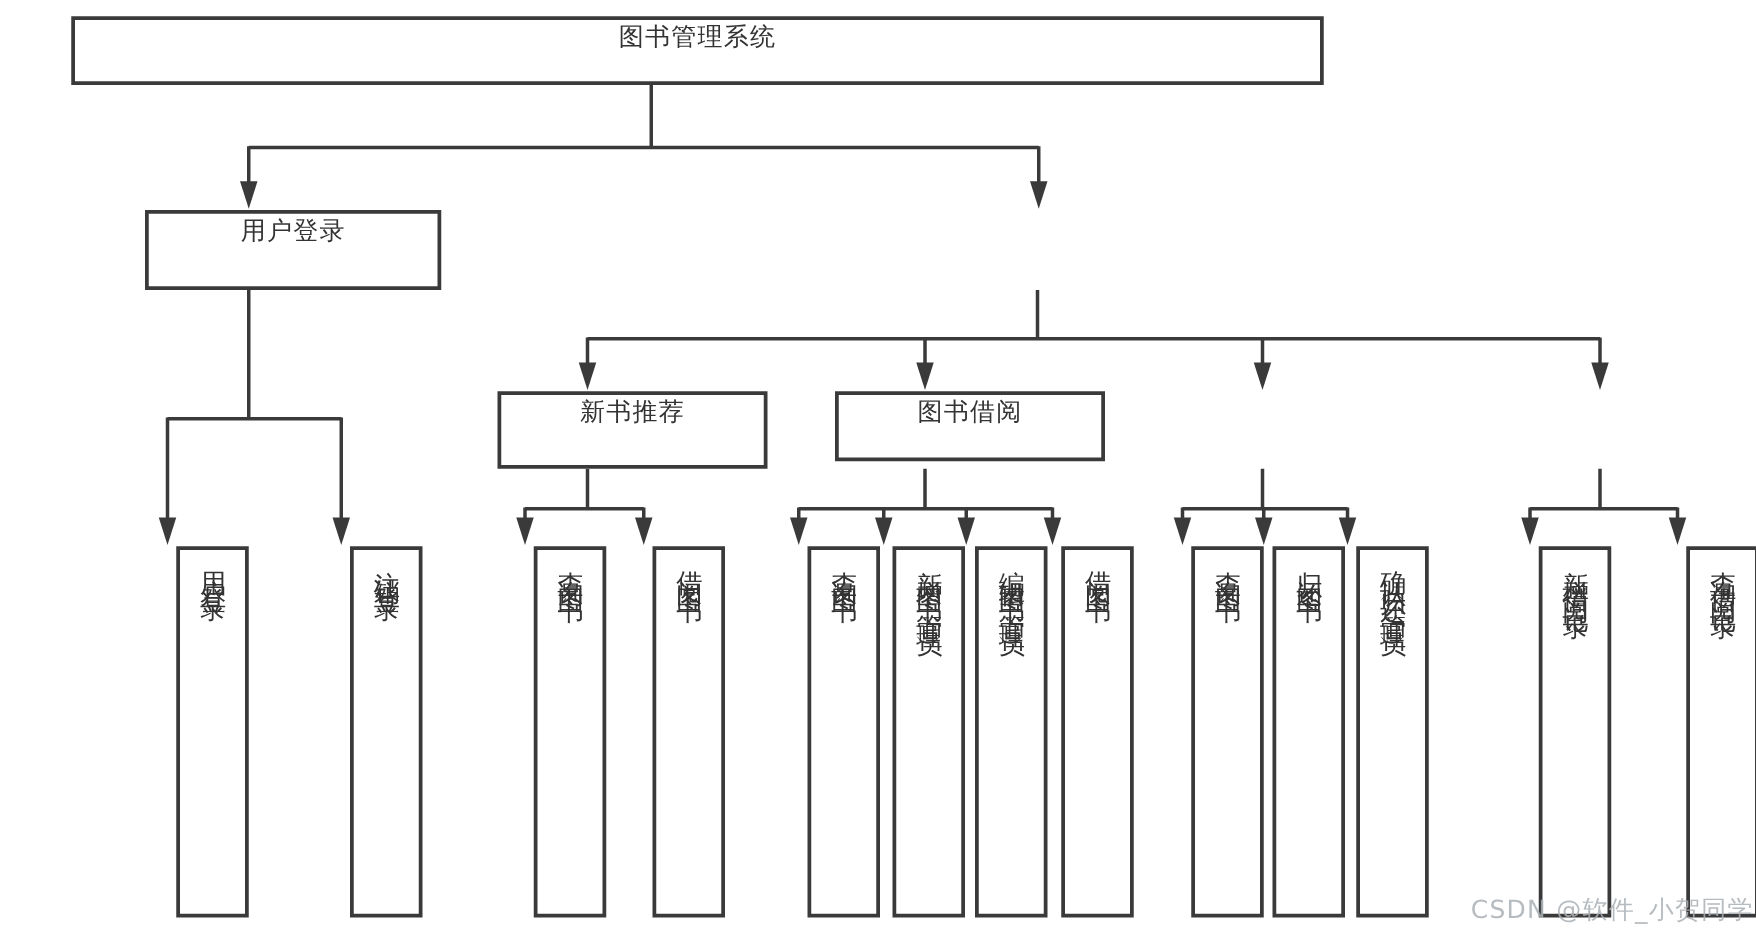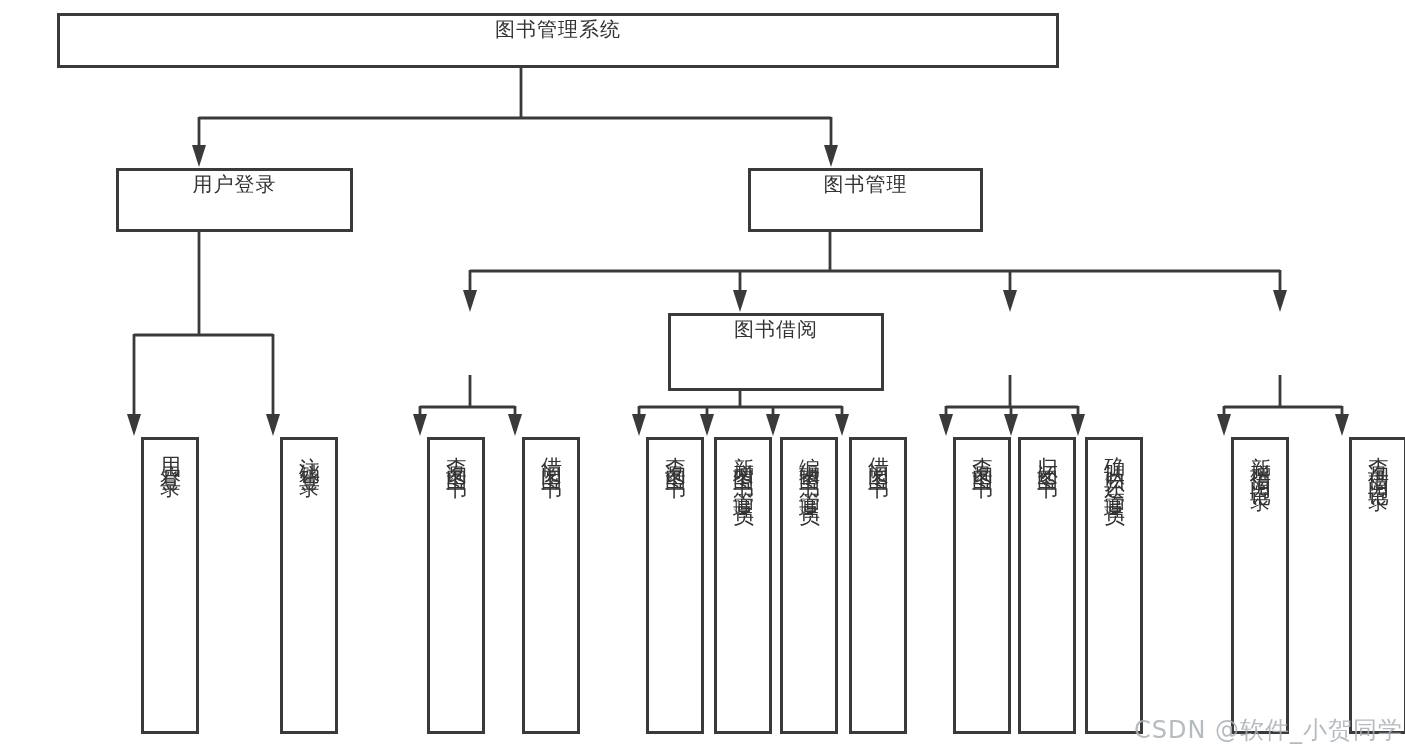--- a/index.html
+++ b/index.html
@@ -44,21 +44,21 @@
     text-orientation: mixed;
     letter-spacing: 7px;
     line-height: 1;
     font-size: 21px;
   }
   
   .n-root            { left: 21px;   top: 13px;  width: 1002px; height: 55px; }
   .n-user-login      { left: 80px;   top: 168px; width: 237px;  height: 64px; }
   .n-book-mgmt       { left: 712px;  top: 168px; width: 235px;  height: 64px; }
   .n-new-book-rec    { left: 362px;  top: 313px; width: 216px;  height: 62px; }
-  .n-book-borrow     { left: 632px;  top: 313px; width: 216px;  height: 78px; }
+  .n-book-borrow     { left: 632px;  top: 313px; width: 216px;  height: 56px; }
   .n-current-borrow  { left: 902px;  top: 313px; width: 216px;  height: 62px; }
   .n-borrow-records  { left: 1172px; top: 313px; width: 216px;  height: 62px; }
   .leaf              { top: 437px; width: 58px; height: 297px; }
   .l-user-login      { left: 105px; }
   .l-logout          { left: 244px; }
   .l-query-book-1    { left: 391px; }
   .l-borrow-book-1   { left: 486px; }
   .l-query-book-2    { left: 610px; }
   .l-add-book        { left: 678px; }
   .l-edit-book       { left: 744px; }
@@ -66,21 +66,21 @@
   .l-query-book-3    { left: 917px; }
   .l-return-book     { left: 982px; }
   .l-confirm-return  { left: 1049px; }
   .l-add-record      { left: 1195px; }
   .l-query-record    { left: 1313px; }
   #watermark {
     position: absolute;
     right: 2px;
     top: 714px;
     z-index: 2;
-    font-size: 24px;
+    font-size: 20px;
     color: var(--watermark-color);
     opacity: 0.85;
     letter-spacing: 1px;
     white-space: nowrap;
   }
 </style>
 </head>
 <body>
 
 <div id="stage">
@@ -147,24 +147,24 @@
     <polygon points="1342,436 1335,414 1349,414"></polygon>
   </svg>
 
   <div class="node n-root">
     <span class="label">图书管理系统</span>
   </div>
 
   <div class="node n-user-login">
     <span class="label">用户登录</span>
   </div>
-  <div class="node n-book-mgmt">
-    <span class="label">图书管理</span>
-  </div>
-
+
+  <div class="node n-new-book-rec">
+    <span class="label">新书推荐</span>
+  </div>
   <div class="node n-book-borrow">
     <span class="label">图书借阅</span>
   </div>
 
   <div class="node leaf l-user-login">
     <span class="label">用户登录</span>
   </div>
   <div class="node leaf l-logout">
     <span class="label">注销登录</span>
   </div>

